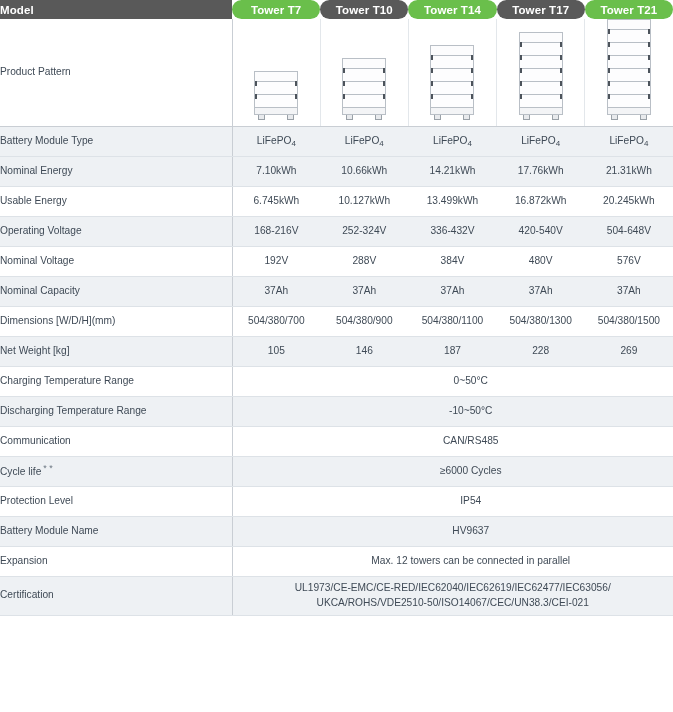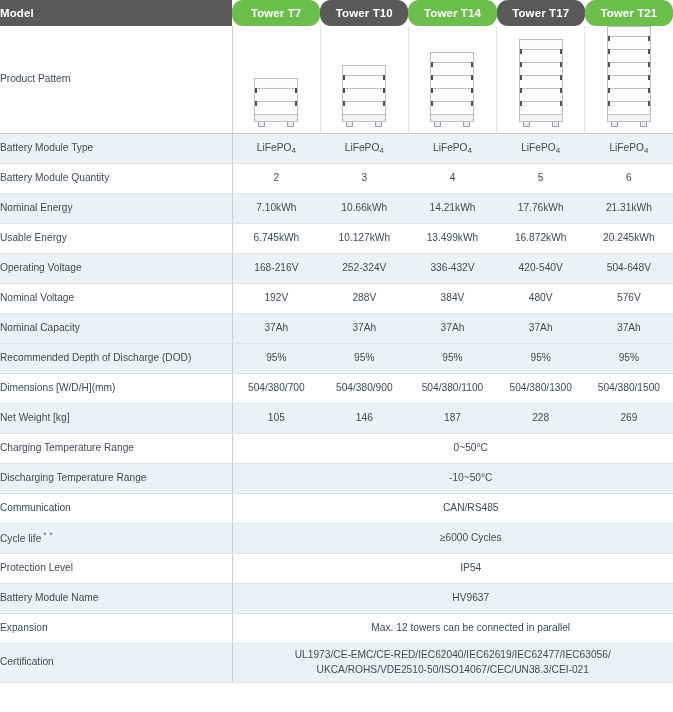--- a/index.html
+++ b/index.html
@@ -17,21 +17,21 @@
   table.spec {
     width: 673px;
     border-collapse: collapse;
     table-layout: fixed;
   }
   col.label-col { width: 232px; }
   col.data-col  { width: 88.2px; }
 
   
   tr.header-row th {
-    height: 26px;
+    height: 19px;
     padding: 0;
     font-size: 11.5px;
     font-weight: bold;
     color: #ffffff;
     letter-spacing: .1px;
   }
   th.model-cell {
     background: #595959;
     text-align: left;
     padding-left: 14px;
@@ -195,28 +195,20 @@
             </div></div></td>
       </tr>
       <tr class="data-row shaded">
         <td class="label"><span>Battery Module Type</span></td>
         <td class="val">LiFePO<sub class="sub4">4</sub></td>
         <td class="val">LiFePO<sub class="sub4">4</sub></td>
         <td class="val">LiFePO<sub class="sub4">4</sub></td>
         <td class="val">LiFePO<sub class="sub4">4</sub></td>
         <td class="val">LiFePO<sub class="sub4">4</sub></td>
       </tr>
-      <tr class="data-row plain">
-        <td class="label"><span>Battery Module Quantity</span></td>
-        <td class="val">2</td>
-        <td class="val">3</td>
-        <td class="val">4</td>
-        <td class="val">5</td>
-        <td class="val">6</td>
-      </tr>
       <tr class="data-row shaded">
         <td class="label"><span>Nominal Energy</span></td>
         <td class="val">7.10kWh</td>
         <td class="val">10.66kWh</td>
         <td class="val">14.21kWh</td>
         <td class="val">17.76kWh</td>
         <td class="val">21.31kWh</td>
       </tr>
       <tr class="data-row plain">
         <td class="label"><span>Usable Energy</span></td>
@@ -243,28 +235,20 @@
         <td class="val">576V</td>
       </tr>
       <tr class="data-row shaded">
         <td class="label"><span>Nominal Capacity</span></td>
         <td class="val">37Ah</td>
         <td class="val">37Ah</td>
         <td class="val">37Ah</td>
         <td class="val">37Ah</td>
         <td class="val">37Ah</td>
       </tr>
-      <tr class="data-row shaded">
-        <td class="label"><span>Recommended Depth of Discharge (DOD)</span></td>
-        <td class="val">95%</td>
-        <td class="val">95%</td>
-        <td class="val">95%</td>
-        <td class="val">95%</td>
-        <td class="val">95%</td>
-      </tr>
       <tr class="data-row plain">
         <td class="label"><span>Dimensions [W/D/H](mm)</span></td>
         <td class="val">504/380/700</td>
         <td class="val">504/380/900</td>
         <td class="val">504/380/1100</td>
         <td class="val">504/380/1300</td>
         <td class="val">504/380/1500</td>
       </tr>
       <tr class="data-row shaded">
         <td class="label"><span>Net Weight [kg]</span></td>

